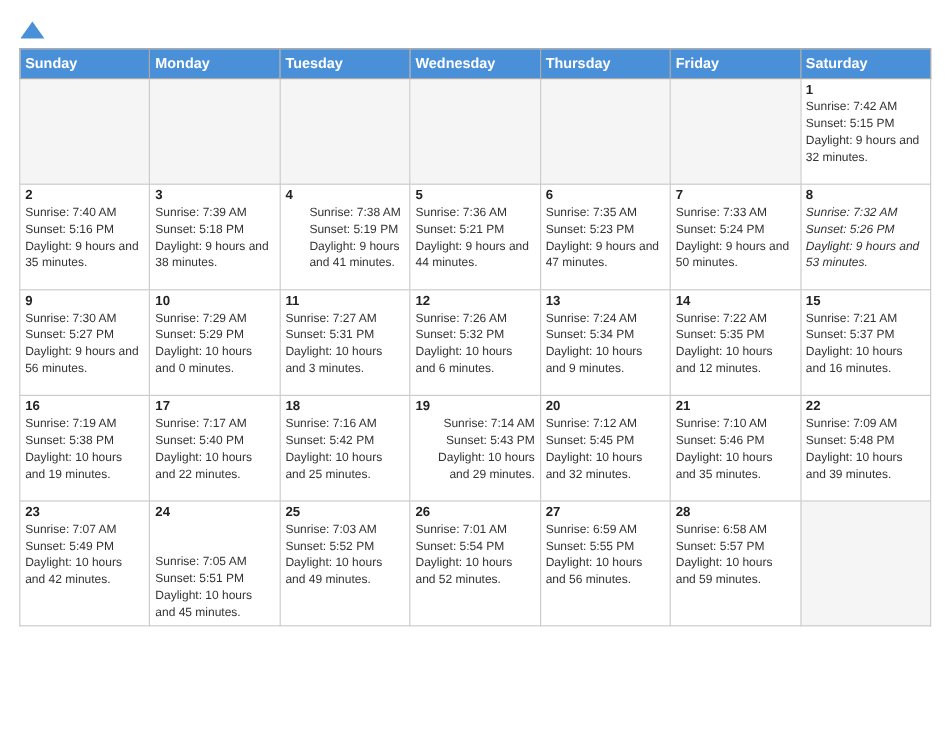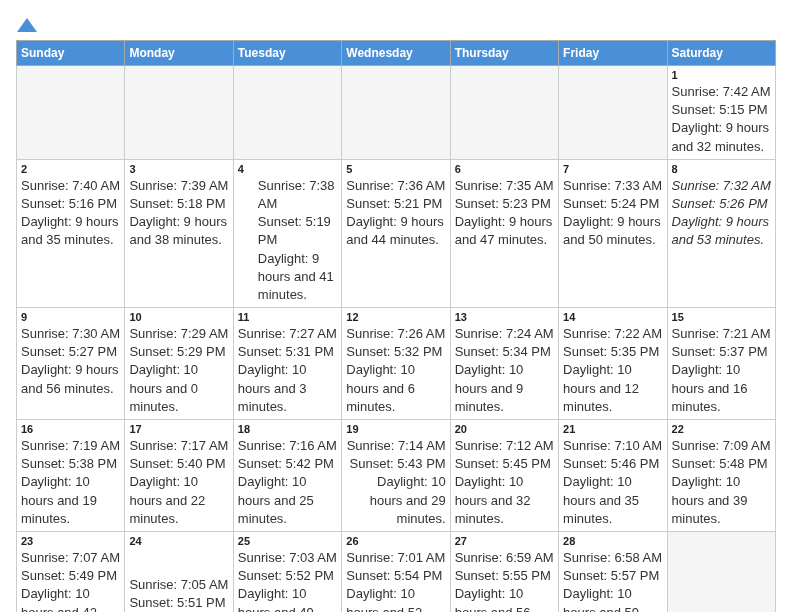--- a/index.html
+++ b/index.html
@@ -64,21 +64,21 @@
     .calendar td.empty {
       background: #f5f5f5;
     }
     .day-num {
       font-size: 11px;
       font-weight: bold;
       display: block;
       margin-bottom: 2px;
     }
     .day-info {
-      font-size: 13px;
+      font-size: 10px;
       line-height: 1.4;
       color: #333;
     }
   </style>
 </head>
 <body>
 
 <div class="page">
   <div class="header">
     <div class="logo">

